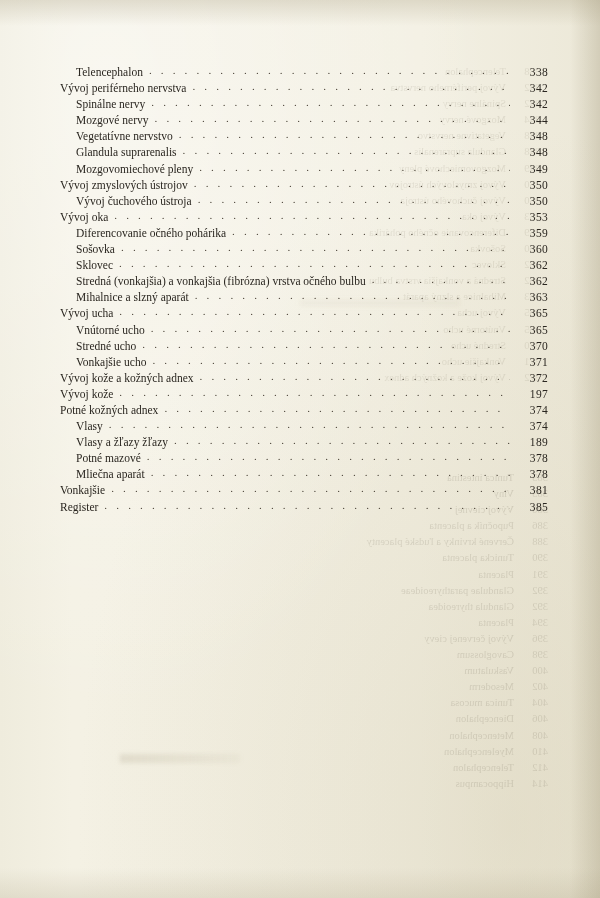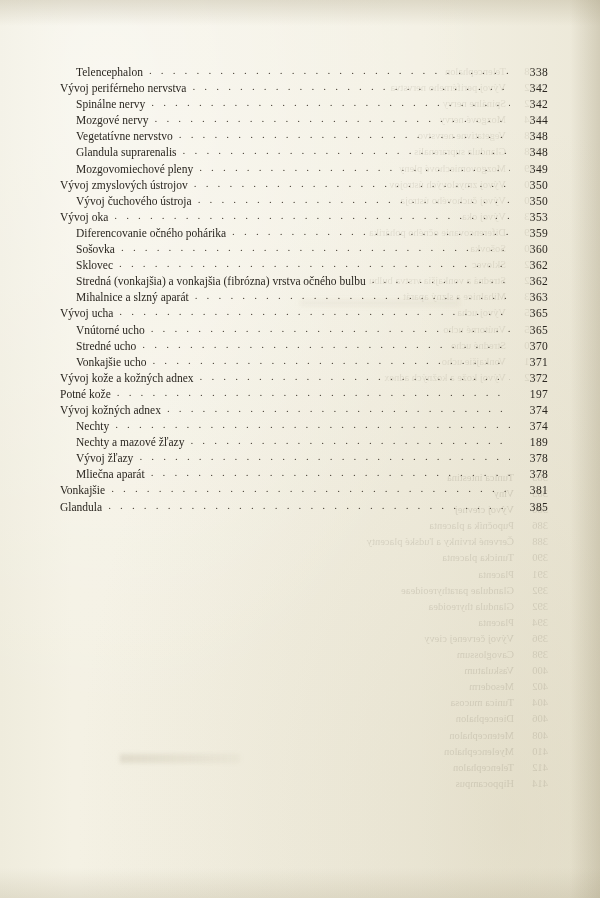--- a/index.html
+++ b/index.html
@@ -296,54 +296,54 @@
       <span class="toc-label">Vonkajšie ucho</span>
       <span class="dots">. . . . . . . . . . . . . . . . . . . . . . . . . . . . . . . . . . . . . . . . . . . . . . . . . . . . . . . . . . . . . . . . . . . . . . . . . . . . . . . . . . . . . . . . . . . . . . . . . . . . . . . . . . . . . . . . . . . . . . . . </span>
       <span class="page-no">371</span>
     </div>
     <div class="toc-row lvl0">
       <span class="toc-label">Vývoj kože a kožných adnex</span>
       <span class="dots">. . . . . . . . . . . . . . . . . . . . . . . . . . . . . . . . . . . . . . . . . . . . . . . . . . . . . . . . . . . . . . . . . . . . . . . . . . . . . . . . . . . . . . . . . . . . . . . . . . . . . . . . . . . . . . . . . . . . . . . . </span>
       <span class="page-no">372</span>
     </div>
     <div class="toc-row lvl0">
-      <span class="toc-label">Potné kože</span>
+      <span class="toc-label">Vývoj kože</span>
       <span class="dots">. . . . . . . . . . . . . . . . . . . . . . . . . . . . . . . . . . . . . . . . . . . . . . . . . . . . . . . . . . . . . . . . . . . . . . . . . . . . . . . . . . . . . . . . . . . . . . . . . . . . . . . . . . . . . . . . . . . . . . . . </span>
       <span class="page-no">197</span>
     </div>
     <div class="toc-row lvl0">
-      <span class="toc-label">Vývoj kožných adnex</span>
+      <span class="toc-label">Potné kožných adnex</span>
       <span class="dots">. . . . . . . . . . . . . . . . . . . . . . . . . . . . . . . . . . . . . . . . . . . . . . . . . . . . . . . . . . . . . . . . . . . . . . . . . . . . . . . . . . . . . . . . . . . . . . . . . . . . . . . . . . . . . . . . . . . . . . . . </span>
       <span class="page-no">374</span>
     </div>
     <div class="toc-row lvl1">
-      <span class="toc-label">Nechty</span>
+      <span class="toc-label">Vlasy</span>
       <span class="dots">. . . . . . . . . . . . . . . . . . . . . . . . . . . . . . . . . . . . . . . . . . . . . . . . . . . . . . . . . . . . . . . . . . . . . . . . . . . . . . . . . . . . . . . . . . . . . . . . . . . . . . . . . . . . . . . . . . . . . . . . </span>
       <span class="page-no">374</span>
     </div>
     <div class="toc-row lvl1">
-      <span class="toc-label">Nechty a mazové žľazy</span>
+      <span class="toc-label">Vlasy a žľazy žľazy</span>
       <span class="dots">. . . . . . . . . . . . . . . . . . . . . . . . . . . . . . . . . . . . . . . . . . . . . . . . . . . . . . . . . . . . . . . . . . . . . . . . . . . . . . . . . . . . . . . . . . . . . . . . . . . . . . . . . . . . . . . . . . . . . . . . </span>
       <span class="page-no">189</span>
     </div>
     <div class="toc-row lvl1">
-      <span class="toc-label">Vývoj žľazy</span>
+      <span class="toc-label">Potné mazové</span>
       <span class="dots">. . . . . . . . . . . . . . . . . . . . . . . . . . . . . . . . . . . . . . . . . . . . . . . . . . . . . . . . . . . . . . . . . . . . . . . . . . . . . . . . . . . . . . . . . . . . . . . . . . . . . . . . . . . . . . . . . . . . . . . . </span>
       <span class="page-no">378</span>
     </div>
     <div class="toc-row lvl1">
       <span class="toc-label">Mliečna aparát</span>
       <span class="dots">. . . . . . . . . . . . . . . . . . . . . . . . . . . . . . . . . . . . . . . . . . . . . . . . . . . . . . . . . . . . . . . . . . . . . . . . . . . . . . . . . . . . . . . . . . . . . . . . . . . . . . . . . . . . . . . . . . . . . . . . </span>
       <span class="page-no">378</span>
     </div>
     <div class="toc-row lvl0">
       <span class="toc-label">Vonkajšie</span>
       <span class="dots">. . . . . . . . . . . . . . . . . . . . . . . . . . . . . . . . . . . . . . . . . . . . . . . . . . . . . . . . . . . . . . . . . . . . . . . . . . . . . . . . . . . . . . . . . . . . . . . . . . . . . . . . . . . . . . . . . . . . . . . . </span>
       <span class="page-no">381</span>
     </div>
     <div class="toc-row lvl0">
-      <span class="toc-label">Glandula</span>
+      <span class="toc-label">Register</span>
       <span class="dots">. . . . . . . . . . . . . . . . . . . . . . . . . . . . . . . . . . . . . . . . . . . . . . . . . . . . . . . . . . . . . . . . . . . . . . . . . . . . . . . . . . . . . . . . . . . . . . . . . . . . . . . . . . . . . . . . . . . . . . . . </span>
       <span class="page-no">385</span>
     </div>
   </div>
 
 <div class="smudge-a"></div>
 
 </body></html>

